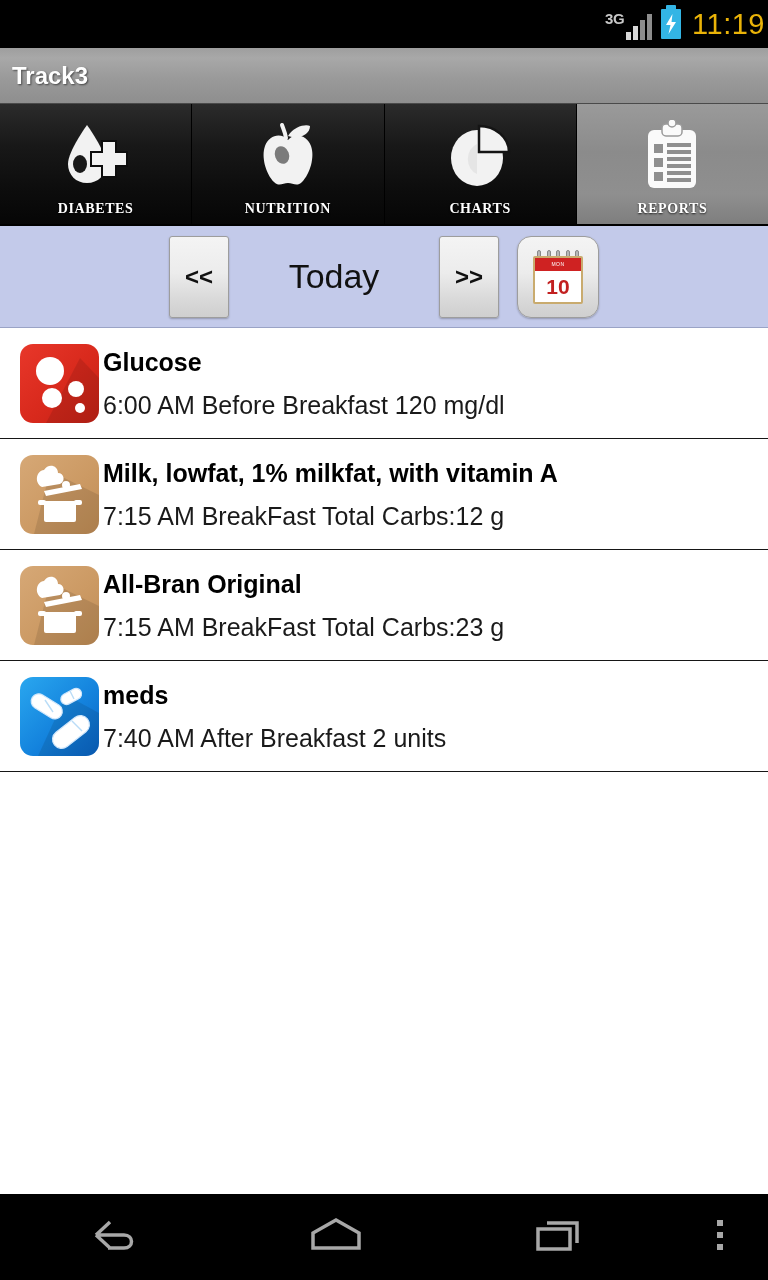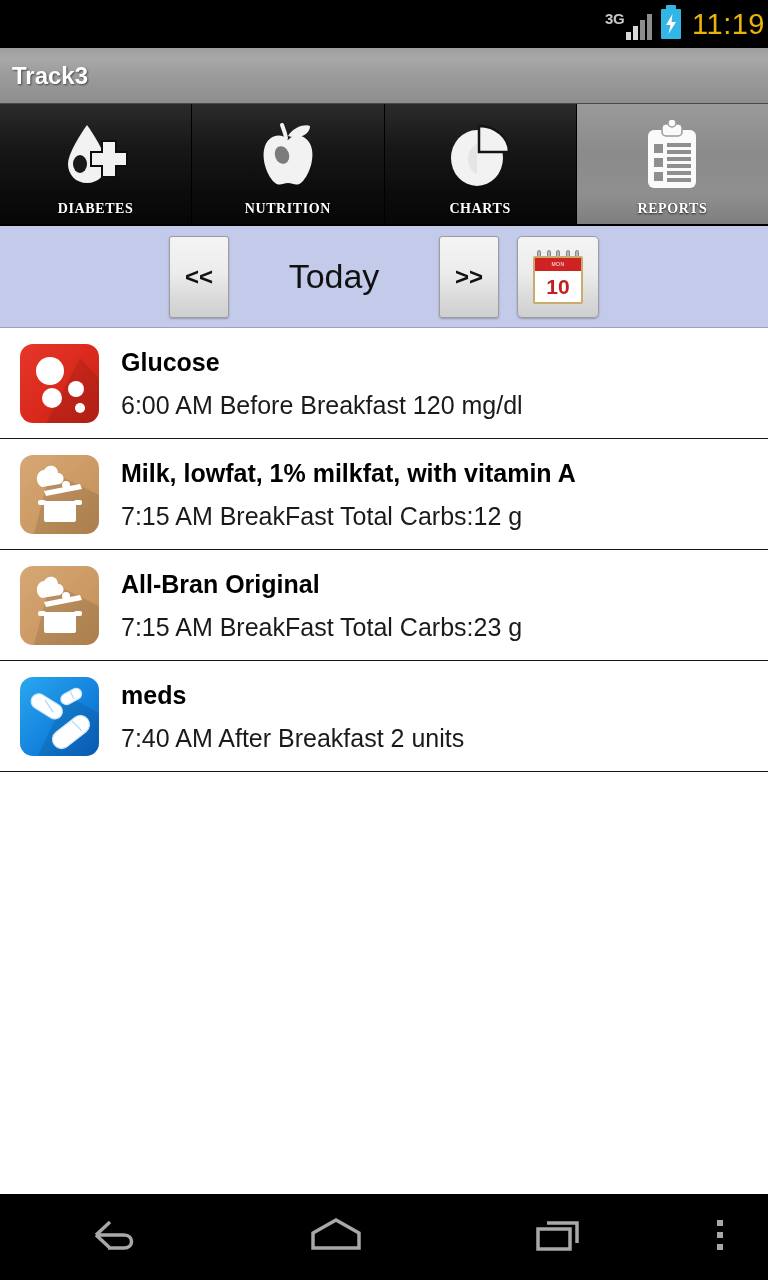--- a/index.html
+++ b/index.html
@@ -72,21 +72,21 @@
   .navbtn {
     width:60px; height:82px; border:1px solid #9d9d9d; border-radius:3px;
     background:linear-gradient(180deg,#f4f4f4 0%,#ececec 45%,#d9d9d9 78%,#cfcfcf 100%);
     display:flex; align-items:center; justify-content:center;
     font-size:24px; font-weight:700; color:#111;
     box-shadow:0 1px 2px rgba(0,0,0,.25);
   }
   .today-label { width:210px; text-align:center; font-size:34px; color:#111; }
   .calbtn {
     width:82px; height:82px; margin-left:18px; border:1px solid #9d9d9d;
-    border-radius:5px;
+    border-radius:14px;
     background:linear-gradient(180deg,#f4f4f4 0%,#ececec 45%,#d9d9d9 78%,#cfcfcf 100%);
     display:flex; align-items:center; justify-content:center;
     box-shadow:0 1px 2px rgba(0,0,0,.25);
   }
   .calicon { position:relative; width:50px; height:54px; }
   .cal-rings { position:absolute; top:0; left:4px; width:42px; height:9px;
                display:flex; justify-content:space-between; }
   .cal-rings i { width:4px; height:9px; background:#b8b8b8; border-radius:2px;
                  border:1px solid #888; }
   .cal-body { position:absolute; top:6px; left:0; width:50px; height:48px;
@@ -97,21 +97,21 @@
   .cal-head span { font-size:5px; color:#fff; letter-spacing:.5px; }
   .cal-day { height:33px; display:flex; align-items:center; justify-content:center;
              font-size:21px; font-weight:700; color:#c22020; }
 
   
   .list { background:#fff; }
   .list-item { display:flex; align-items:center; height:111px; padding-left:20px;
                border-bottom:1px solid #161616; background:#fff; }
   .item-icon { width:79px; height:79px; border-radius:13px; flex:0 0 79px;
                position:relative; overflow:hidden; }
-  .item-text { margin-left:22px; display:flex; flex-direction:column; gap:15px; }
+  .item-text { margin-left:4px; display:flex; flex-direction:column; gap:15px; }
   .item-title { font-size:25px; font-weight:700; color:#000; line-height:1.12; }
   .item-sub { font-size:25px; font-weight:400; color:#1a1a1a; line-height:1.12; }
 
   
   .ic-glucose { background:linear-gradient(135deg,#e8372a 0%,#d8291c 55%,#c32216 100%); }
   .ic-food    { background:linear-gradient(135deg,#d6a876 0%,#cc9a64 55%,#c08d56 100%); }
   .ic-meds    { background:linear-gradient(135deg,#2aa7ef 0%,#1483dd 55%,#0a63c4 100%); }
 
   
   .spacer { background:#fff; }

